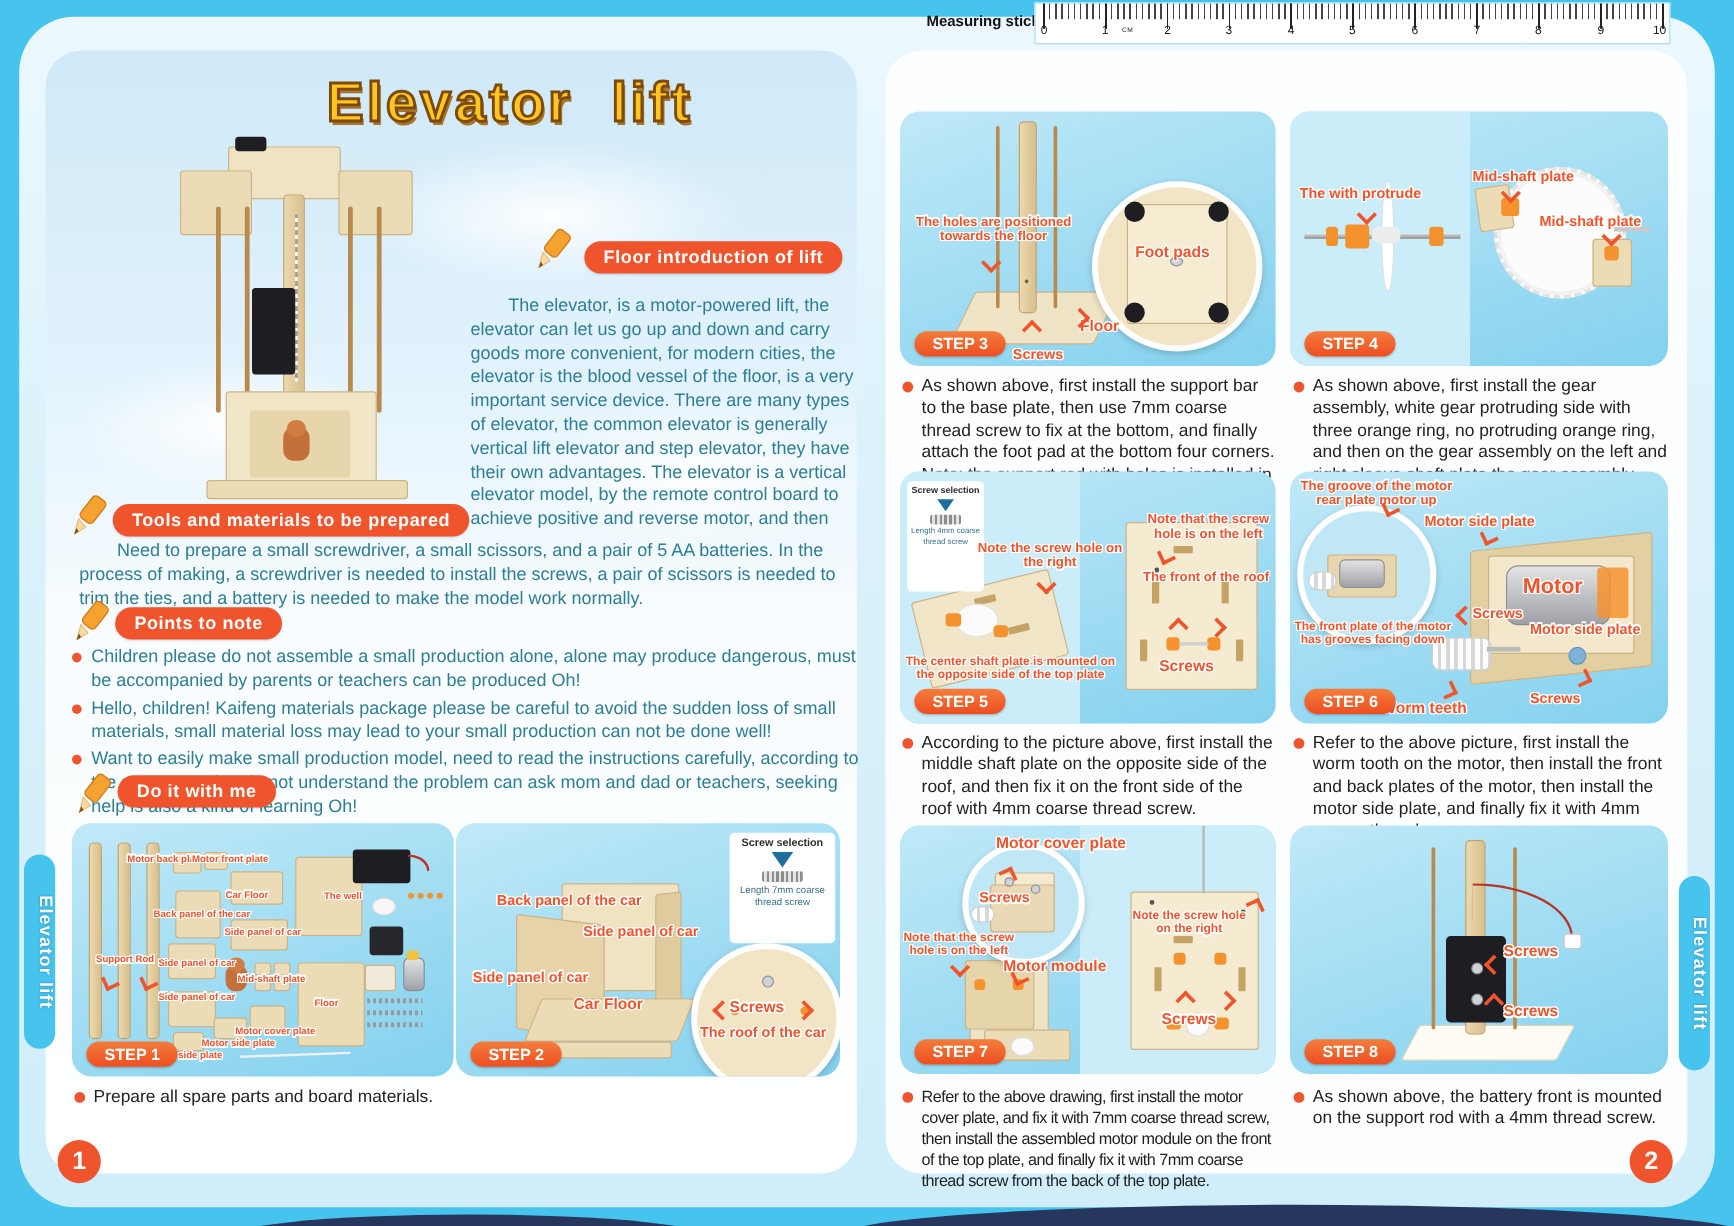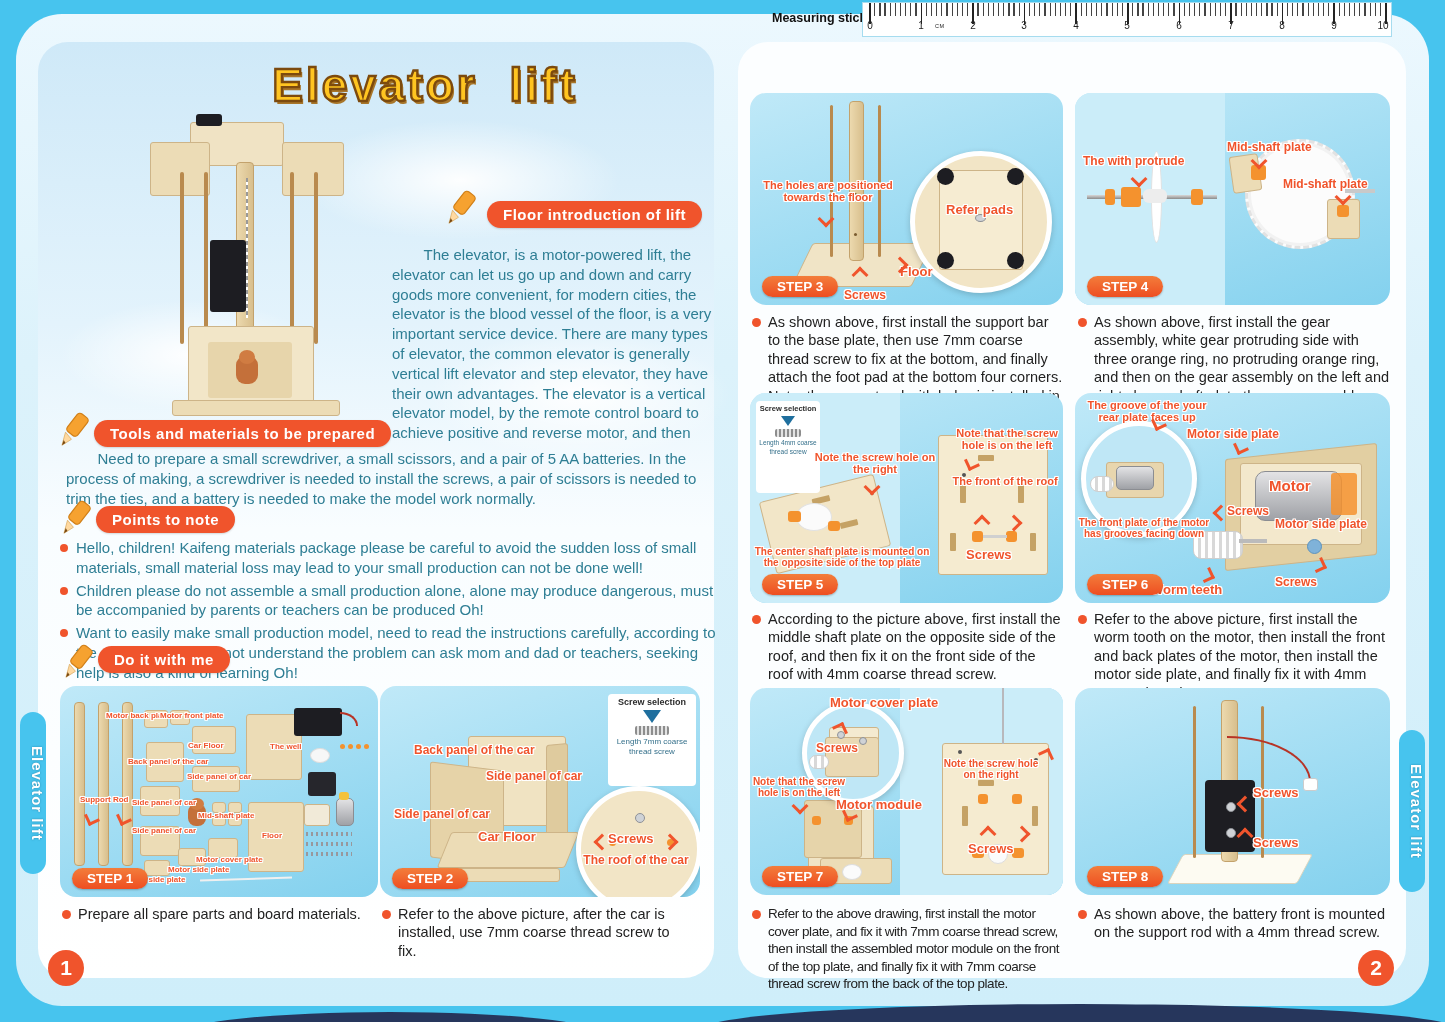--- a/index.html
+++ b/index.html
@@ -148,22 +148,22 @@
   <div class="badge" style="left:94px;top:420px;">Tools and materials to be prepared</div>
   <div class="teal indent" style="left:66px;top:449px;width:652px;">Need to prepare a small screwdriver, a small scissors, and a pair of 5 AA batteries. In the process of making, a screwdriver is needed to install the screws, a pair of scissors is needed to trim the ties, and a battery is needed to make the model work normally.</div>
 
   <svg class="pencil" style="left:58px;top:500px;" viewBox="0 0 32 32">
       <rect x="13" y="1" width="11" height="19" rx="3" transform="rotate(38 18 10)" fill="#f6a230" stroke="#d07f18"></rect>
       <polygon points="5,28 13,23 8,17" fill="#ffd9a0" stroke="#d9a85c" stroke-width=".6"></polygon>
       <polygon points="5,28 8,26 6.5,23.5" fill="#7a4a12"></polygon>
     </svg>
   <div class="badge" style="left:96px;top:506px;">Points to note</div>
   <div class="bullets" style="left:60px;top:538px;width:656px;">
+    <div class="bi">Children please do not assemble a small production alone, alone may produce dangerous, must be accompanied by parents or teachers can be produced Oh!</div>
     <div class="bi">Hello, children! Kaifeng materials package please be careful to avoid the sudden loss of small materials, small material loss may lead to your small production can not be done well!</div>
-    <div class="bi">Children please do not assemble a small production alone, alone may produce dangerous, must be accompanied by parents or teachers can be produced Oh!</div>
     <div class="bi">Want to easily make small production model, need to read the instructions carefully, according to the steps to make, do not understand the problem can ask mom and dad or teachers, seeking help is also a kind of learning Oh!</div>
   </div>
 
   <svg class="pencil" style="left:60px;top:644px;" viewBox="0 0 32 32">
       <rect x="13" y="1" width="11" height="19" rx="3" transform="rotate(38 18 10)" fill="#f6a230" stroke="#d07f18"></rect>
       <polygon points="5,28 13,23 8,17" fill="#ffd9a0" stroke="#d9a85c" stroke-width=".6"></polygon>
       <polygon points="5,28 8,26 6.5,23.5" fill="#7a4a12"></polygon>
     </svg>
   <div class="badge" style="left:98px;top:646px;">Do it with me</div>
 
@@ -247,42 +247,38 @@
     <span class="pl" style="left:34px;top:58px;font-size:12px;">Back panel of the car</span>
     <span class="pl" style="left:106px;top:84px;font-size:12px;">Side panel of car</span>
     <span class="pl" style="left:14px;top:122px;font-size:12px;">Side panel of car</span>
     <span class="pl" style="left:98px;top:144px;font-size:13px;">Car Floor</span>
     <span class="pl" style="left:228px;top:146px;font-size:13px;">Screws</span>
     <span class="pl" style="left:200px;top:168px;width:112px;font-size:12px;">The roof of the car</span>
     <div class="arr" style="left:216px;top:150px;transform:rotate(135deg);"></div>
     <div class="arr" style="left:284px;top:150px;transform:rotate(-45deg);"></div>
     <span class="sbadge">STEP 2</span>
   </section>
-  <p class="cap" style="left:382px;top:905px;width:310px;">
-      <span class="dot"></span>
-      <span>Refer to the above picture, after the car is installed, use 7mm coarse thread screw to fix.</span>
-    </p>
 
   <section class="panel" style="left:750px;top:93px;width:313px;height:212px;">
     <div class="wd" style="left:52px;top:150px;width:118px;height:42px;background:#f0e4c6;transform:skewX(-26deg);"></div>
     <div class="rodd" style="left:80px;top:12px;width:3px;height:152px;"></div>
     <div class="rodd" style="left:128px;top:12px;width:3px;height:152px;"></div>
     <div class="rod" style="left:99px;top:8px;width:13px;height:158px;"></div>
     <div style="position:absolute;left:104px;top:100px;width:3px;height:3px;background:#7a5c30;border-radius:50%;"></div>
     <div style="position:absolute;left:104px;top:140px;width:3px;height:3px;background:#7a5c30;border-radius:50%;"></div>
     <div class="cins" style="left:160px;top:58px;width:132px;height:132px;">
       <div class="wd" style="left:24px;top:14px;width:82px;height:98px;background:#f6ecd2;"></div>
       <div class="blk" style="left:22px;top:12px;width:17px;height:17px;border-radius:50%;"></div>
       <div class="blk" style="left:92px;top:12px;width:17px;height:17px;border-radius:50%;"></div>
       <div class="blk" style="left:22px;top:96px;width:17px;height:17px;border-radius:50%;"></div>
       <div class="blk" style="left:92px;top:96px;width:17px;height:17px;border-radius:50%;"></div>
       <div class="sdot" style="left:60px;top:58px;width:9px;height:6px;"></div>
     </div>
     <span class="pl" style="left:2px;top:86px;width:152px;font-size:11px;">The holes are positioned towards the floor</span>
-    <span class="pl" style="left:196px;top:110px;font-size:13px;">Refer pads</span>
+    <span class="pl" style="left:196px;top:110px;font-size:13px;">Foot pads</span>
     <span class="pl" style="left:150px;top:172px;font-size:13px;">Floor</span>
     <span class="pl" style="left:94px;top:196px;font-size:12px;">Screws</span>
     <div class="arr" style="left:70px;top:120px;transform:rotate(45deg);"></div>
     <div class="arr" style="left:104px;top:176px;transform:rotate(-135deg);"></div>
     <div class="arr" style="left:144px;top:166px;transform:rotate(-45deg);"></div>
     <span class="sbadge">STEP 3</span>
   </section>
   <p class="cap" style="left:752px;top:313px;width:312px;">
       <span class="dot"></span>
       <span>As shown above, first install the support bar to the base plate, then use 7mm coarse thread screw to fix at the bottom, and finally attach the foot pad at the bottom four corners. Note: the support rod with holes is installed in the middle of the floor, and the holes are positioned in the direction of the floor.</span>
@@ -363,23 +359,23 @@
       <div class="mot" style="left:30px;top:40px;width:36px;height:22px;"></div>
       <div class="worm" style="left:4px;top:50px;width:22px;height:14px;"></div>
     </div>
     <div class="wd" style="left:150px;top:58px;width:150px;height:110px;background:#e2cfa2;transform:skewY(-6deg);"></div>
     <div class="wd" style="left:165px;top:70px;width:120px;height:80px;background:#f3e8cc;"></div>
     <div class="mot" style="left:180px;top:78px;width:85px;height:48px;border-radius:10px;"></div>
     <div class="oring" style="left:256px;top:80px;width:26px;height:42px;opacity:.85;"></div>
     <div class="worm" style="left:118px;top:138px;width:48px;height:26px;"></div>
     <div style="position:absolute;left:164px;top:146px;width:28px;height:4px;background:#bbb;"></div>
     <div style="position:absolute;left:232px;top:146px;width:13px;height:13px;border-radius:50%;background:#7fb2d9;border:1px solid #5e93bd;"></div>
-    <span class="pl" style="left:4px;top:6px;width:136px;font-size:11px;">The groove of the your rear plate faces up</span>
+    <span class="pl" style="left:4px;top:6px;width:136px;font-size:11px;">The groove of the motor rear plate motor up</span>
     <span class="pl" style="left:112px;top:35px;font-size:12px;">Motor side plate</span>
-    <span class="pl" style="left:194px;top:85px;font-size:15px;">Motor</span>
+    <span class="pl" style="left:194px;top:85px;font-size:18px;">Motor</span>
     <span class="pl" style="left:152px;top:112px;font-size:12px;">Screws</span>
     <span class="pl" style="left:200px;top:125px;font-size:12px;">Motor side plate</span>
     <span class="pl" style="left:0px;top:124px;width:138px;font-size:10px;">The front plate of the motor has grooves facing down</span>
     <span class="pl" style="left:76px;top:190px;font-size:13px;">Worm teeth</span>
     <span class="pl" style="left:200px;top:183px;font-size:12px;">Screws</span>
     <div class="arr" style="left:78px;top:24px;transform:rotate(65deg);"></div>
     <div class="arr" style="left:160px;top:48px;transform:rotate(65deg);"></div>
     <div class="arr" style="left:140px;top:114px;transform:rotate(135deg);"></div>
     <div class="arr" style="left:126px;top:176px;transform:rotate(-25deg);"></div>
     <div class="arr" style="left:238px;top:166px;transform:rotate(-25deg);"></div>

